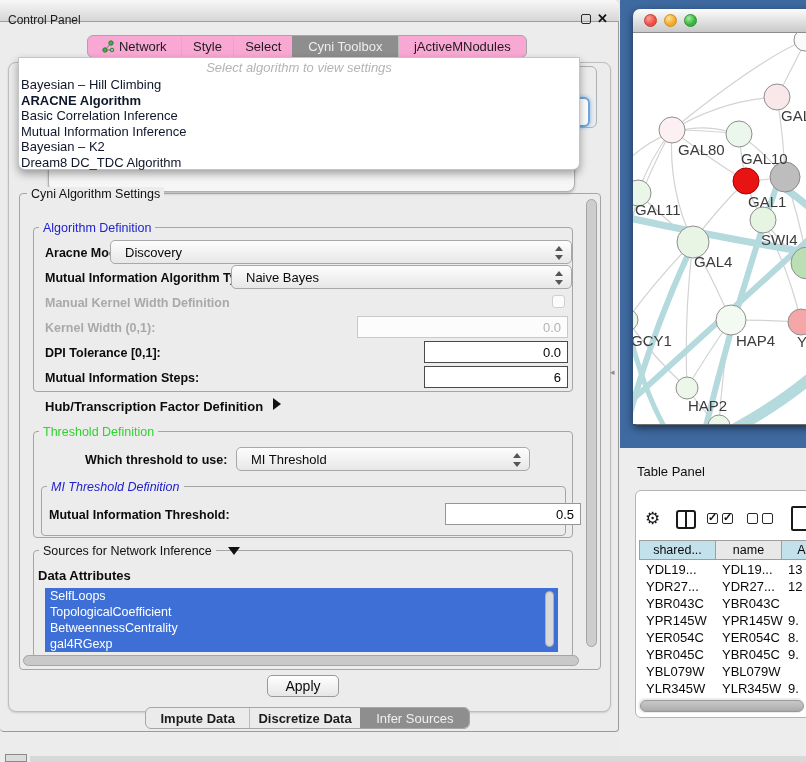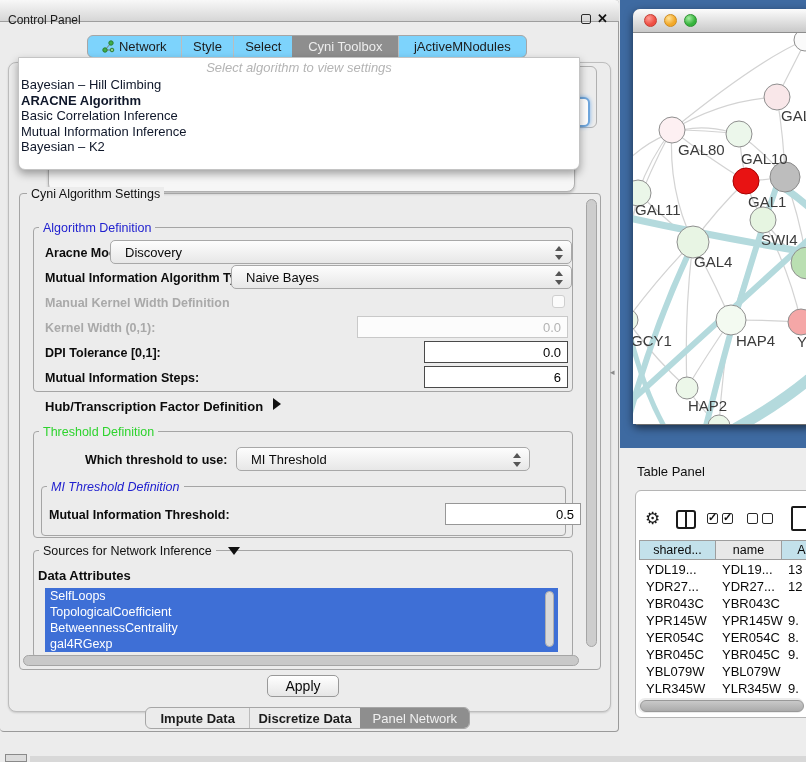--- a/index.html
+++ b/index.html
@@ -15,21 +15,21 @@
     border:1px solid #9a9a9a; border-left:none; border-radius:0 4px 4px 4px; }
   .cp-titlebar { left:0; top:9; width:619px; height:22px;
     background:linear-gradient(#f8f8f8,#d6d6d6); border-bottom:1px solid #9e9e9e;
     border-radius:0 4px 0 0; }
   .cp-title { left:8px; top:13px; font-size:12px; color:#1c1c1c; }
   .float-icon { left:581px; top:14px; width:10px; height:10px; border:1.5px solid #2b2b2b; border-radius:2px; }
   .close-icon { left:597px; top:11px; font-size:13px; font-weight:bold; color:#111; cursor:default; }
 
   
   .top-tabs { left:87px; top:35px; width:440px; height:23px; display:flex;
-    border:1px solid #a6a6a6; border-radius:6px; background:#7dd3fc; overflow:hidden; }
+    border:1px solid #a6a6a6; border-radius:6px; background:#f9a8d4; overflow:hidden; }
   .ttab { display:flex; align-items:center; justify-content:center; gap:4px;
     font-size:13px; color:#1c1c1c; border-left:1px solid #bcbcbc; height:100%; }
   .ttab:first-child { border-left:none; }
   .ttab.sel { background:#8e8e8e; color:#ededed; border-left-color:#8e8e8e; }
   .net-ico { width:13px; height:13px; display:inline-block; }
 
   
   .content-box { left:8px; top:62px; width:603px; height:650px; background:#ececec;
     border:1px solid #bdbdbd; border-radius:8px; box-shadow:0 1px 2px rgba(0,0,0,.15); }
 
@@ -190,20 +190,21 @@
   </div>
   <div class="abs peek-groupB"></div>
 
   <div class="abs algo-dd">
     <div class="dd-header">Select algorithm to view settings</div>
     <div class="dd-item">Bayesian – Hill Climbing</div>
     <div class="dd-item bold">ARACNE Algorithm</div>
     <div class="dd-item">Basic Correlation Inference</div>
     <div class="dd-item">Mutual Information Inference</div>
     <div class="dd-item">Bayesian – K2</div>
+    <div class="dd-item">Dream8 DC_TDC Algorithm</div>
   </div>
 
   <div class="abs gbox" style="left:19px; top:193px; width:582px; height:477px;"></div>
   <span class="glabel" style="left:27px; top:187px;">Cyni Algorithm Settings</span>
 
   <div class="abs gbox" style="left:33px; top:227px; width:540px; height:165px;"></div>
   <span class="glabel blue" style="left:39px; top:221px;">Algorithm Definition</span>
 
   <span class="lbl" style="left:45px; top:246px;">Aracne Mode:</span>
   <div class="combo" style="left:110px; top:240px; width:462px;">
@@ -276,21 +277,21 @@
   <div class="abs apply-btn">Apply</div>
 
   <div class="abs bottom-tabs">
     <div class="btab" style="width:104px;">
       <span>Impute Data</span>
     </div>
     <div class="btab" style="width:111px;">
       <span>Discretize Data</span>
     </div>
     <div class="btab sel" style="width:110px;">
-      <span>Panel Network</span>
+      <span>Infer Sources</span>
     </div>
   </div>
 
   <div class="abs splitter-arrow">◂</div>
 
   <div class="abs desktop"></div>
   <div class="abs net-window"></div>
   <div class="abs net-titlebar">
     <span class="light red"></span>
     <span class="light yellow"></span>

